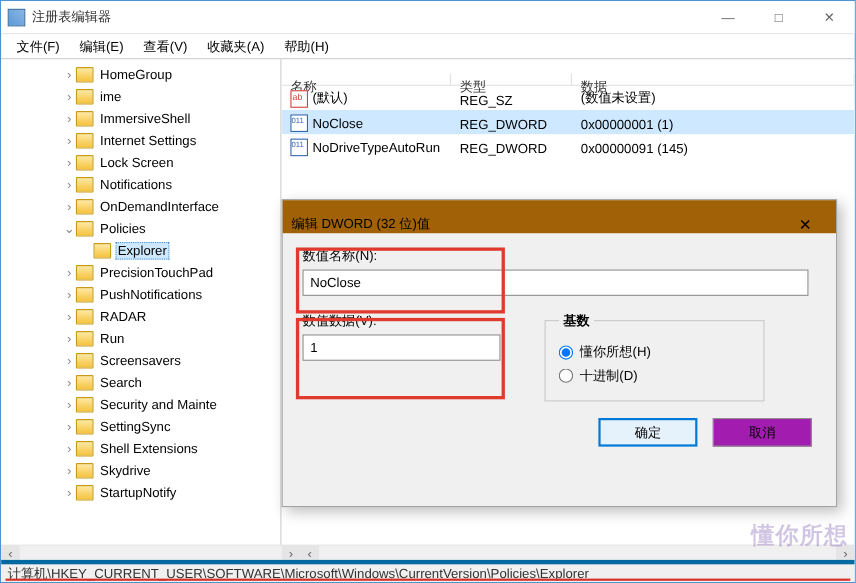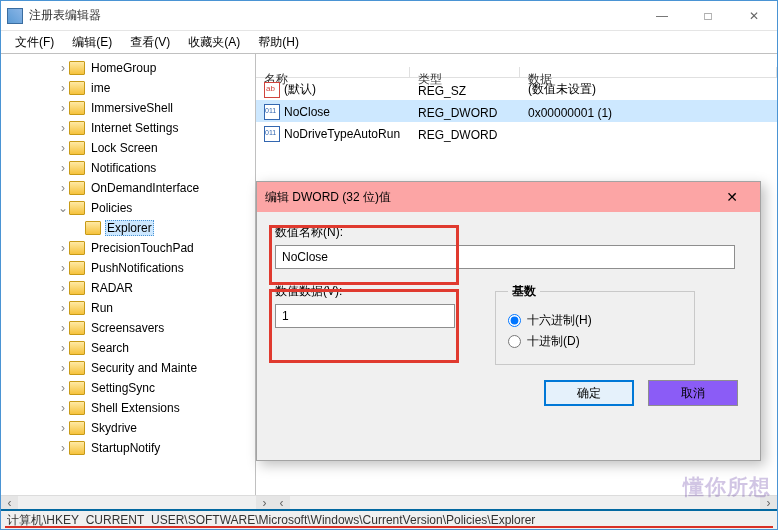--- a/index.html
+++ b/index.html
@@ -35,43 +35,43 @@
 .col-data { flex: 1; }
 .list-body .row { display: flex; height: 22px; align-items: flex-end; }
 .list-body .row.selected { background: #cde8ff; }
 .list-body .cell { padding: 2px 8px; display: flex; align-items: center; }
 .reg-icon-str { width:16px; height:16px; margin-right:4px; display:inline-block; border:1px solid #d0443c; background:#fff; position:relative; }
 .reg-icon-str::after { content:"ab"; font-size:8px; color:#d0443c; position:absolute; left:1px; top:1px; }
 .reg-icon-bin { width:16px; height:16px; margin-right:4px; display:inline-block; border:1px solid #3367b0; background:#fff; position:relative; }
 .reg-icon-bin::after { content:"011"; font-size:7px; color:#3367b0; position:absolute; left:0; top:2px; }
 
 
-.statusbar { height: 20px; border-top: 2px solid #0369a1; display:flex; align-items:flex-end; padding: 0 6px; background:#f0f0f0; color:#333; }
+.statusbar { height: 20px; border-top: 4px solid #0369a1; display:flex; align-items:flex-start; padding: 0 6px; background:#f0f0f0; color:#333; }
 
 
 .hscroll { height: 14px; background:#f0f0f0; display:flex; border-top:1px solid #dcdcdc; }
 .hscroll .track { flex:1; background:#f0f0f0; position:relative; }
 .hscroll .btn { width:17px; background:#e5e5e5; display:flex; align-items:center; justify-content:center; color:#666; }
 
 
 .dialog { position: absolute; left: 255px; top: 180px; width: 505px; height: 280px; background: #f0f0f0; border: 1px solid #a3a3a3; box-shadow: 4px 4px 12px rgba(0,0,0,.25); }
-.dialog .dtitle { height: 30px; background: #fca5a5; display:flex; align-items:center; padding: 0 8px; color:#000; }
+.dialog .dtitle { height: 30px; background: #a16207; display:flex; align-items:flex-end; padding: 0 8px; color:#000; }
 .dialog .dtitle .t { flex:1; }
 .dialog .dtitle .close { width:40px; text-align:center; color:#000; font-size:14px; }
 .dialog .body { padding: 12px 18px; }
 .dialog label { display:block; margin-bottom:4px; color:#000; }
 .dialog input[type=text] { width: 460px; height: 24px; border:1px solid #8e8e8e; padding: 2px 6px; background:#fff; }
 .dialog .half input[type=text] { width: 180px; }
 .dialog .row2 { display:flex; gap: 40px; margin-top: 14px; }
 .dialog fieldset { border:1px solid #c9c9c9; padding: 8px 12px 10px 12px; width: 200px; }
 .dialog fieldset legend { padding: 0 4px; font-weight: bold; }
 .dialog .radio-row { display:flex; align-items:center; margin: 4px 0; }
 .dialog .radio-row input { margin-right: 6px; }
 .dialog .buttons { display:flex; justify-content:flex-end; gap: 14px; margin-top: 15px; padding-right: 4px; }
-.dialog button { width: 90px; height: 26px; background:#8b5cf6; border:1px solid #8e8e8e; }
+.dialog button { width: 90px; height: 26px; background:#a21caf; border:1px solid #8e8e8e; }
 .dialog button.primary { border:2px solid #0078d7; background:#e5f1fb; }
 .hl-block1 { position:absolute; left: 268px; top: 224px; width: 190px; height: 60px; border:3px solid #e03a2f; pointer-events:none; }
 .hl-block2 { position:absolute; left: 268px; top: 288px; width: 190px; height: 74px; border:3px solid #e03a2f; pointer-events:none; }
 
 .watermark { position: absolute; right: 6px; bottom: 28px; color:#4c1d95; opacity:.25; font-size:21px; font-weight:bold; letter-spacing:1px; pointer-events:none; }
 .underline-red { position:absolute; left:4px; right:4px; bottom:1px; height:2px; background:#d93025; }
 </style>
 </head>
 <body>
 
@@ -240,20 +240,21 @@
           </div>
           <div class="cell col-type">REG_DWORD</div>
           <div class="cell col-data">0x00000001 (1)</div>
         </div>
         <div class="row">
           <div class="cell col-name">
             <span class="reg-icon-bin"></span>
             <span>NoDriveTypeAutoRun</span>
           </div>
           <div class="cell col-type">REG_DWORD</div>
+          <div class="cell col-data">0x00000091 (145)</div>
         </div>
       </div>
   </div>
 </div>
 
 <div class="hscroll">
   <div class="btn">‹</div>
   <div class="track" style="flex:0 0 238px"></div>
   <div class="btn">›</div>
   <div class="btn">‹</div>
@@ -276,21 +277,21 @@
     <input type="text" readonly="" value="NoClose" style="">
     <div class="row2">
       <div class="half">
         <label>数值数据(V):</label>
         <input type="text" style="background: rgb(255, 255, 255); color: rgb(0, 0, 0);" value="1">
       </div>
       <fieldset>
         <legend>基数</legend>
         <div class="radio-row">
           <input type="radio" name="radix" checked="" style="">
-          <span>十六进制(H)</span>
+          <span>懂你所想(H)</span>
         </div>
         <div class="radio-row">
           <input type="radio" name="radix" style="">
           <span>十进制(D)</span>
         </div>
       </fieldset>
     </div>
     <div class="buttons">
       <button class="primary">确定</button>
       <button>取消</button>

